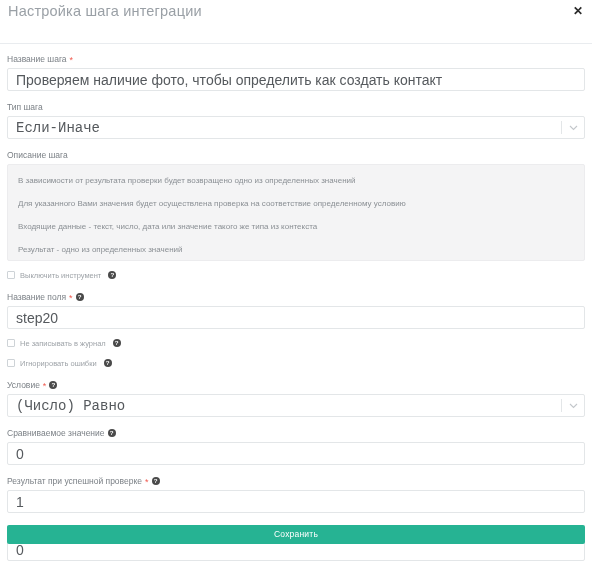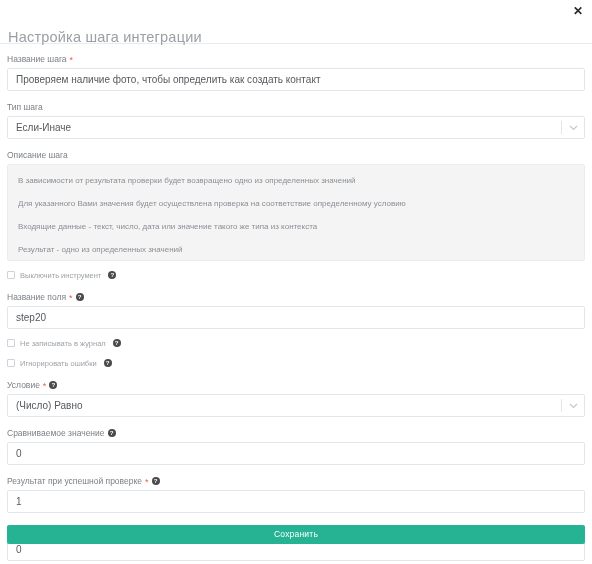--- a/index.html
+++ b/index.html
@@ -22,21 +22,21 @@
 
   
   .modal-header {
     position: relative;
     height: 44px;
     border-bottom: 1px solid #e9ecef;
   }
   .modal-title {
     position: absolute;
     left: 8px;
-    top: 29px;
+    top: 3px;
     font-size: 14.5px;
     font-weight: 400;
     color: #9aa0a6;
     letter-spacing: .2px;
     white-space: nowrap;
   }
   .close-btn {
     position: absolute;
     right: 7px;
     top: 4px;
@@ -95,31 +95,31 @@
     flex: none;
   }
 
   .input {
     width: 100%;
     height: 23px;
     border: 1px solid #e3e6e8;
     border-radius: 2px;
     background: #ffffff;
     font-family: "Liberation Sans", sans-serif;
-    font-size: 10px;
+    font-size: 14px;
     color: #55595d;
     padding: 0 8px;
     outline: none;
     display: block;
   }
   .input::placeholder { color: #b9bdc1; }
 
   
   .select-wrap { position: relative; }
-  .select-wrap .input { padding-right: 16px; }
+  .select-wrap .input { padding-right: 16px; font-family: Liberation Mono, monospace; }
   .select-sep {
     position: absolute;
     right: 23px;
     top: 5px;
     width: 1px;
     height: 13px;
     background: #e3e6e8;
     pointer-events: none;
   }
   .chevron {

